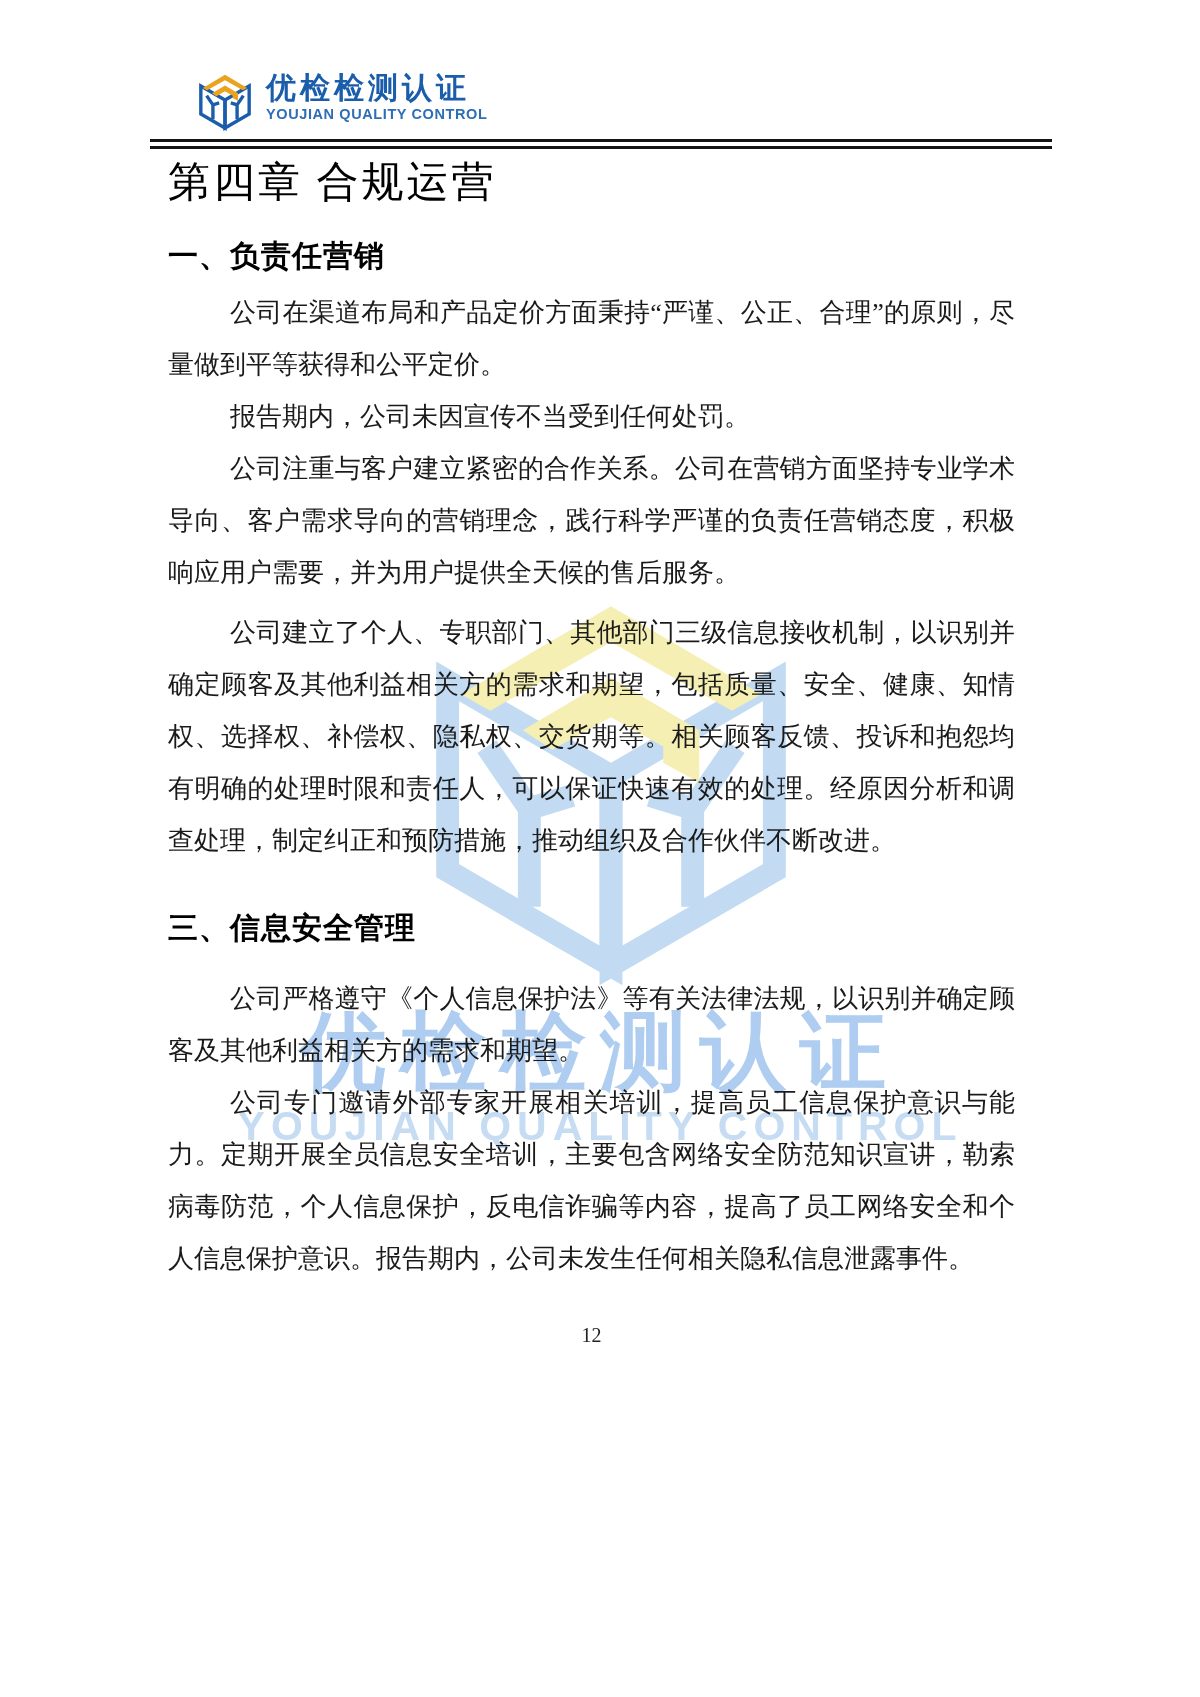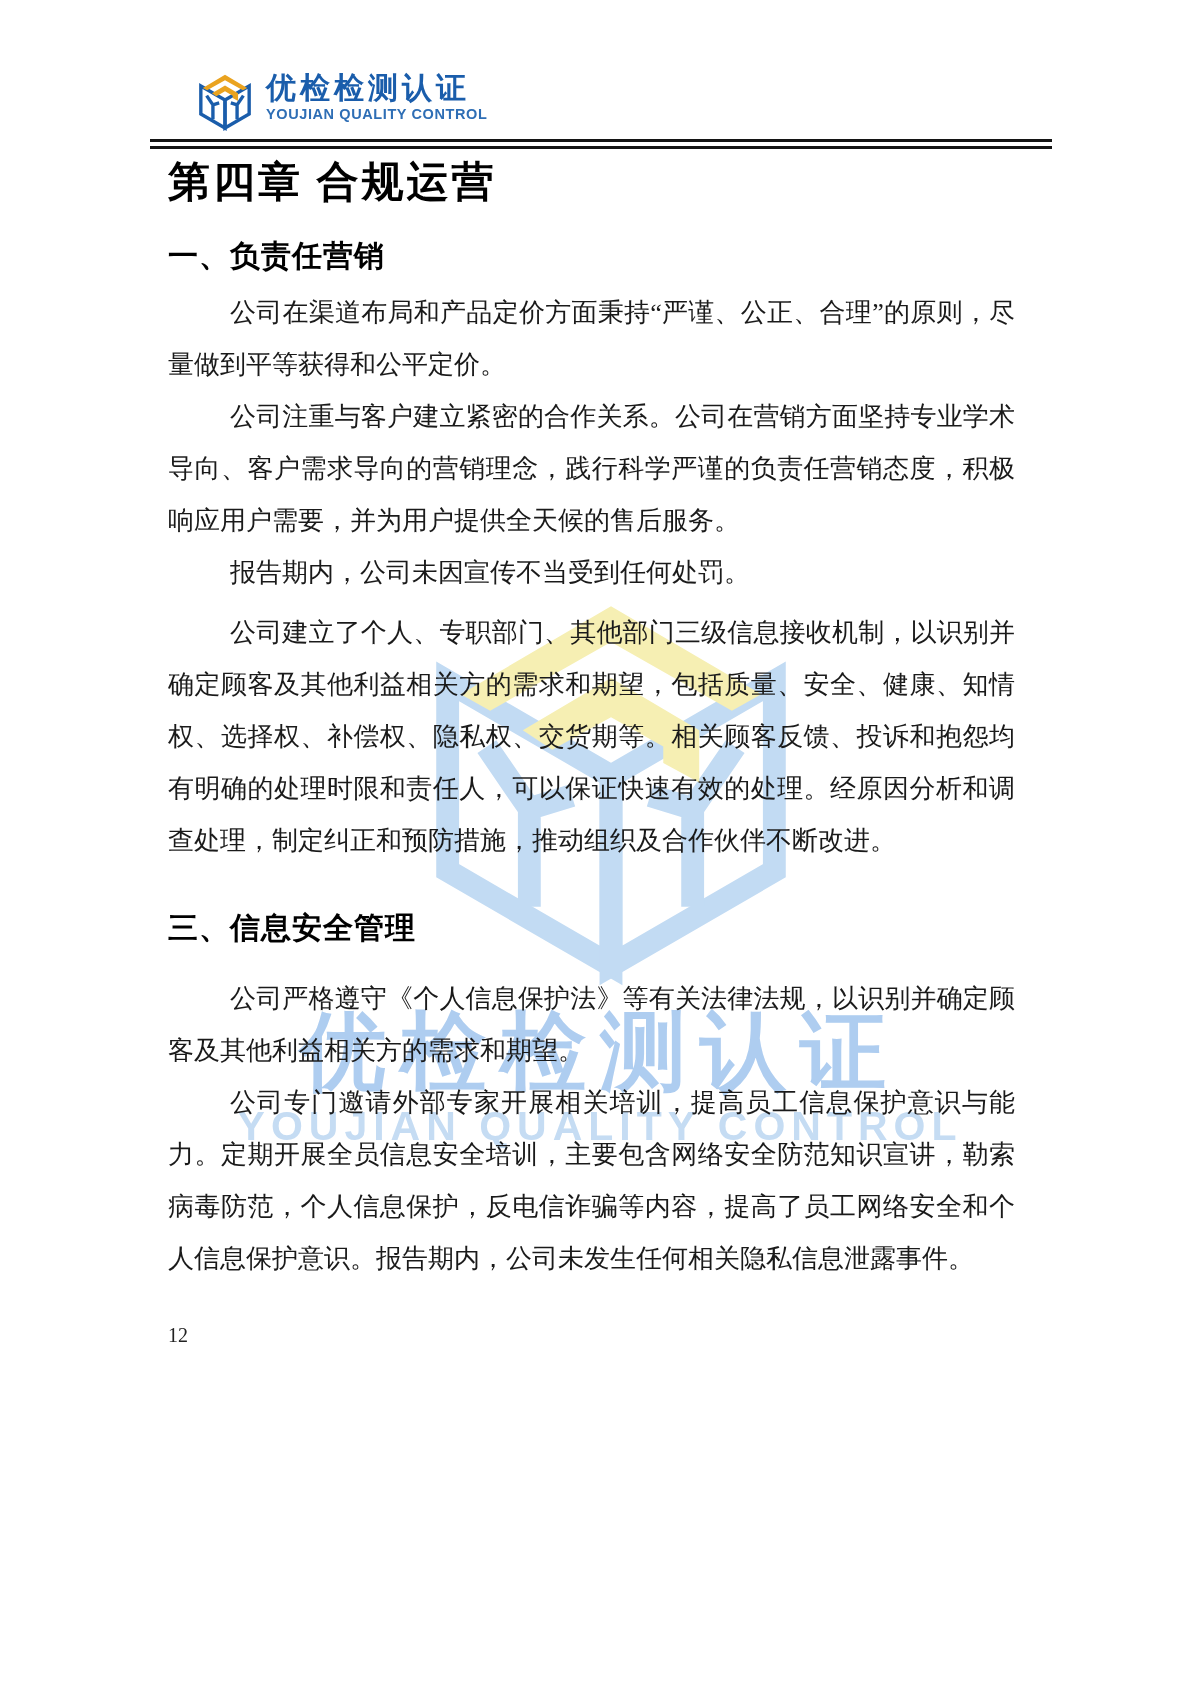--- a/index.html
+++ b/index.html
@@ -46,41 +46,42 @@
   .rule{
     margin:0 148px 0 150px;
     border-top:3px solid #141414;
     border-bottom:3px solid #141414;
     height:4px;
   }
   .content{margin:0 185px 0 168px;}
   .chapter-title{
     margin:4px 0 0 0;
     font-family:"Liberation Serif","DejaVu Serif",serif;
-    font-weight:bold;font-size:42px;line-height:58px;letter-spacing:3px;
+    font-weight:normal;font-size:42px;line-height:58px;letter-spacing:3px;
     color:#000;
   }
   .sec-heading{
     margin:24px 0 10px 0;
     font-family:"Liberation Sans","DejaVu Sans",sans-serif;
     font-weight:bold;font-size:30px;line-height:42px;letter-spacing:1px;
     color:#000;
   }
   .sec-heading.s2{margin-top:30px;}
   .sec-heading.s3{margin-top:40px;margin-bottom:24px;}
   .content p{
     margin:0;
     font-size:26px;line-height:52px;
     text-align:justify;
     text-indent:62px;
     color:#1a1a1a;
   }
   .content .first-p{margin-top:8px;}
   .footer{
     margin-top:38px;
+    text-align:center;
     font-size:20px;line-height:24px;color:#222;
   }
 </style>
 </head>
 <body>
 
 <svg width="0" height="0" style="position:absolute" aria-hidden="true">
   <defs>
     <symbol id="cubeLogo" viewBox="0 0 120 132">
 
@@ -123,22 +124,22 @@
       </div>
     </div>
 
     <div class="rule"></div>
 
     <div class="content">
       <h1 class="chapter-title">第四章 合规运营</h1>
 
       <h2 class="sec-heading s1">一、负责任营销</h2>
       <p class="first-p">公司在渠道布局和产品定价方面秉持“严谨、公正、合理”的原则，尽量做到平等获得和公平定价。</p>
+      <p>报告期内，公司未因宣传不当受到任何处罚。</p>
       <p>公司注重与客户建立紧密的合作关系。公司在营销方面坚持专业学术导向、客户需求导向的营销理念，践行科学严谨的负责任营销态度，积极响应用户需要，并为用户提供全天候的售后服务。</p>
-      <p>报告期内，公司未因宣传不当受到任何处罚。</p>
 
       <p class="first-p">公司建立了个人、专职部门、其他部门三级信息接收机制，以识别并确定顾客及其他利益相关方的需求和期望，包括质量、安全、健康、知情权、选择权、补偿权、隐私权、交货期等。相关顾客反馈、投诉和抱怨均有明确的处理时限和责任人，可以保证快速有效的处理。经原因分析和调查处理，制定纠正和预防措施，推动组织及合作伙伴不断改进。</p>
 
       <h2 class="sec-heading s3">三、信息安全管理</h2>
       <p>公司严格遵守《个人信息保护法》等有关法律法规，以识别并确定顾客及其他利益相关方的需求和期望。</p>
       <p>公司专门邀请外部专家开展相关培训，提高员工信息保护意识与能力。定期开展全员信息安全培训，主要包含网络安全防范知识宣讲，勒索病毒防范，个人信息保护，反电信诈骗等内容，提高了员工网络安全和个人信息保护意识。报告期内，公司未发生任何相关隐私信息泄露事件。</p>
 
       <div class="footer">12</div>
     </div>
   </div>

